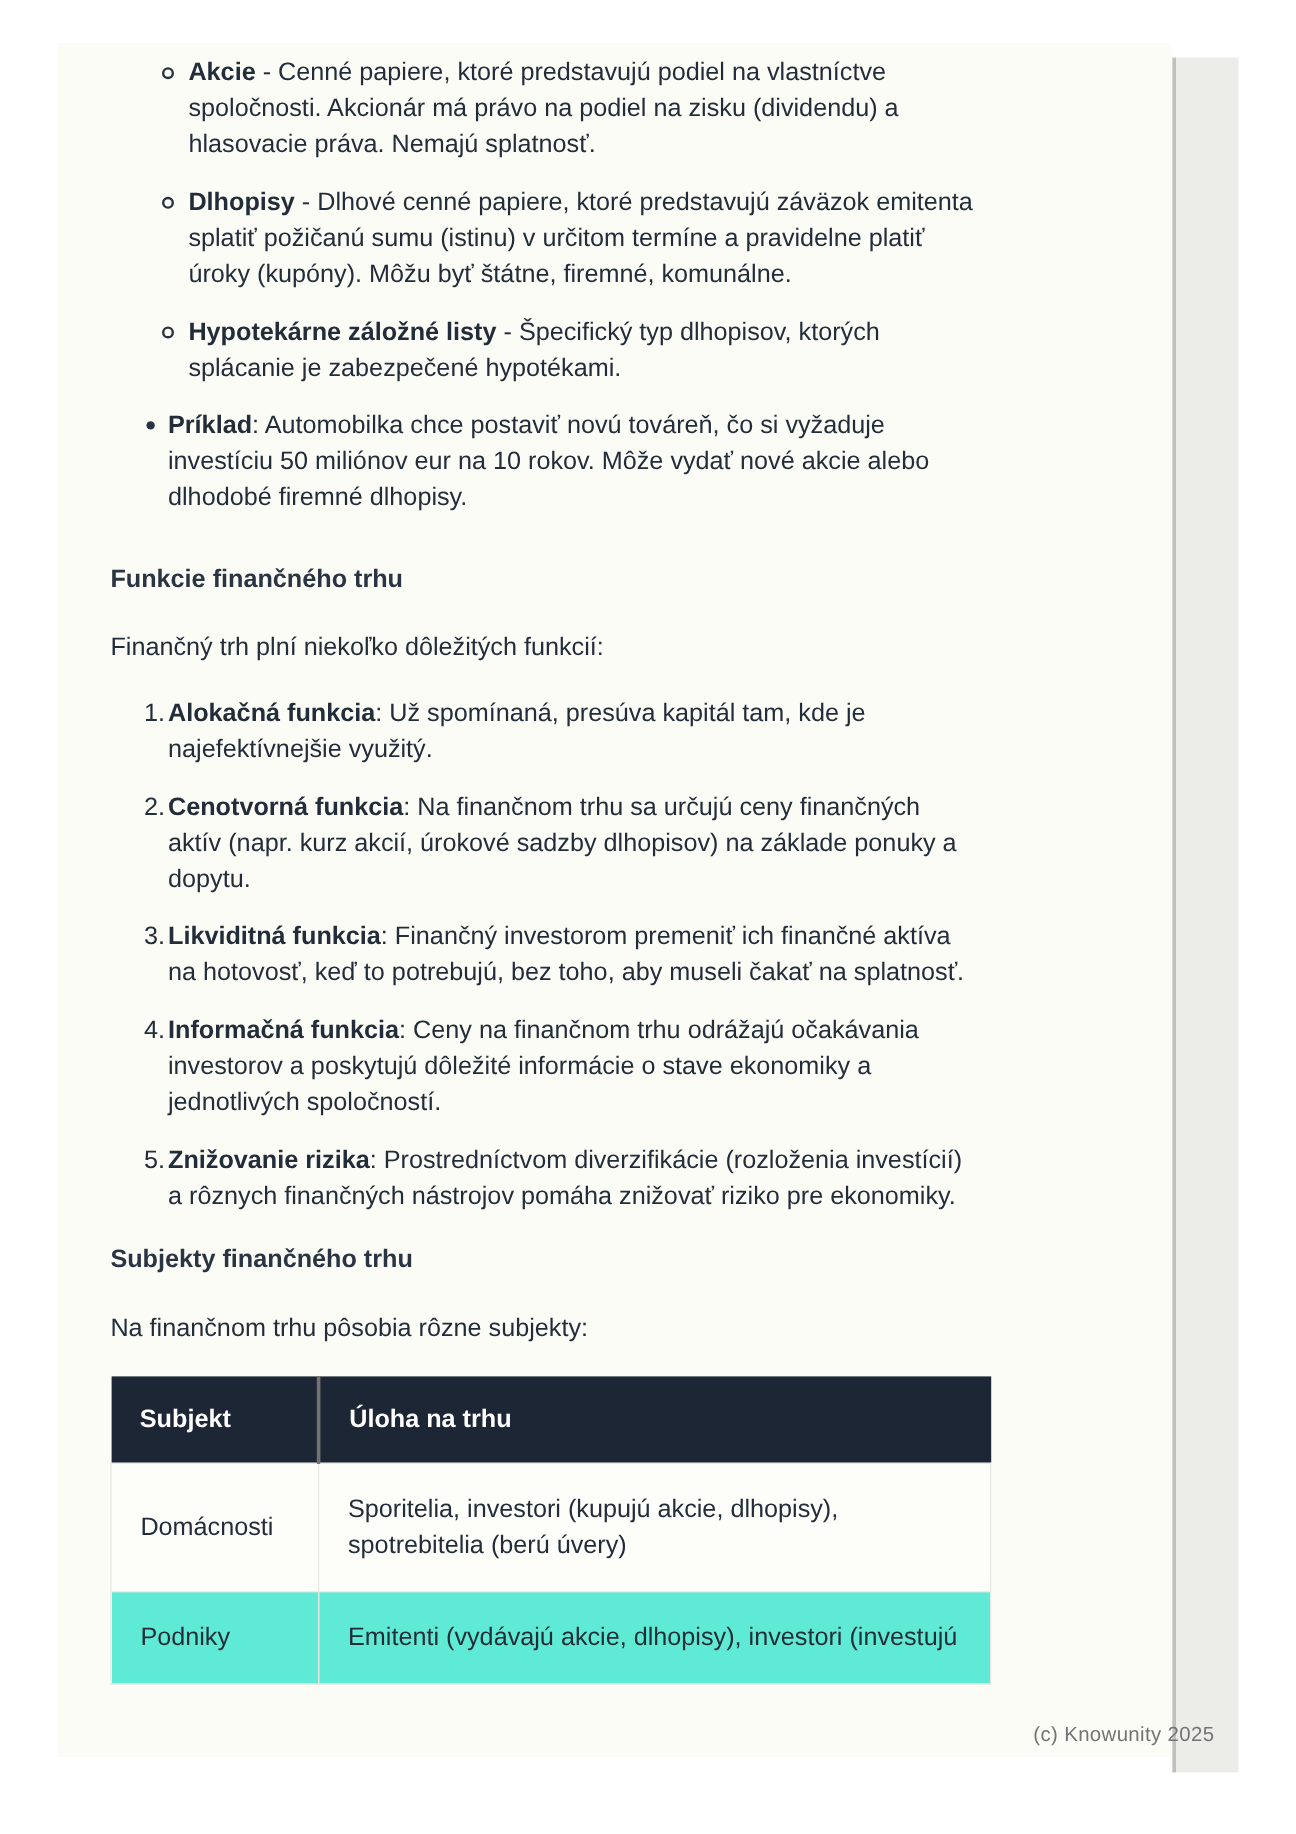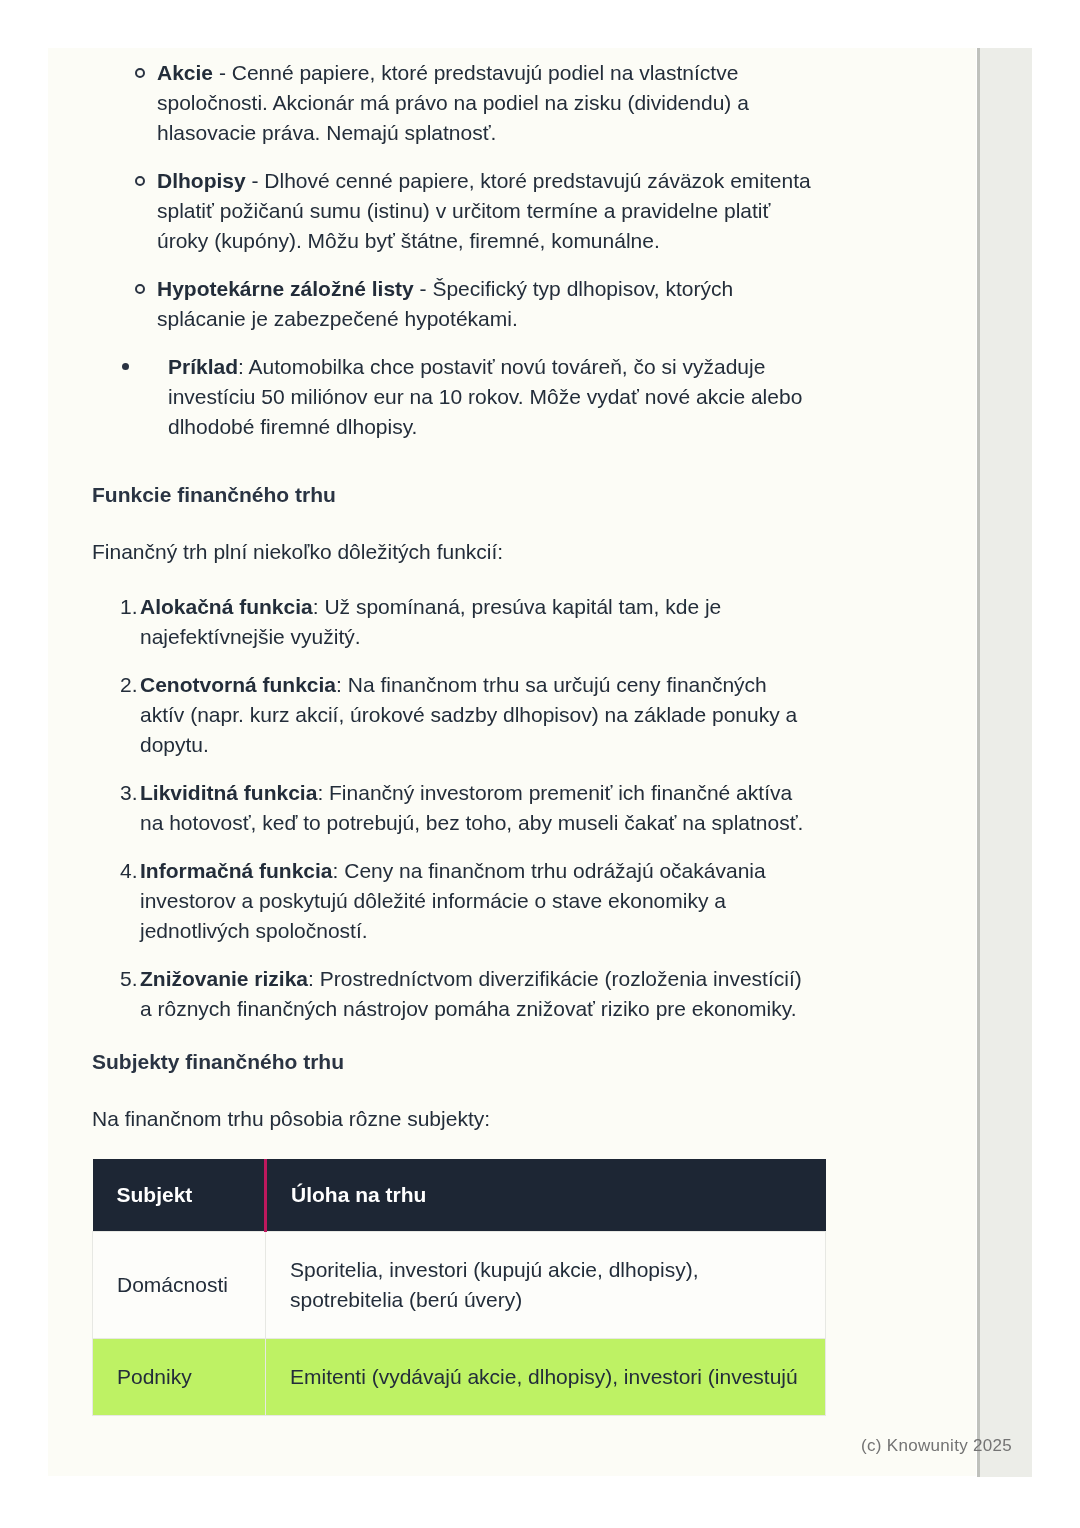--- a/index.html
+++ b/index.html
@@ -5,21 +5,21 @@
   html,body { margin:0; padding:0; }
   body {
     width:1080px; height:1528px;
     background:#ffffff;
     font-family:"Liberation Sans","DejaVu Sans",sans-serif;
     color:#232d3a;
     position:relative;
     overflow:hidden;
   }
   .page {
-    position:absolute; left:48px; top:48px;
+    position:absolute; left:48px; top:36px;
     width:928px; height:1428px;
     background:#fcfcf6;
     box-sizing:border-box;
     padding:10px 0 0 44px;
     overflow:hidden;
     z-index:1;
   }
   .next-page-strip {
     position:absolute; left:977px; top:48px;
     width:55px; height:1429px;
@@ -45,21 +45,21 @@
   .sub-item { display:flex; align-items:flex-start; margin:0 0 18px 0; }
   .obullet {
     flex:0 0 auto; width:6px; height:6px;
     border:2px solid #2a3342; border-radius:50%;
     margin:10px 0 0 43px;
     background:transparent;
   }
   .sub-item .txt { margin-left:12px; width:655px; }
 
   
-  .ex-item { display:flex; align-items:flex-start; margin:0 0 35px 0;gap:28px; }
+  .ex-item { display:flex; align-items:flex-start; margin:0 0 35px 0; }
   .dbullet {
     flex:0 0 auto; width:7px; height:7px;
     background:#2a3342; border-radius:50%;
     margin:11px 0 0 30px;
   }
   .ex-item .txt { margin-left:11px; width:675px; }
 
   h2 {
     margin:20px 0 24px 0;
     font-size:21px; line-height:36px;
@@ -78,29 +78,29 @@
     width:733px; margin-top:3px;padding-left:32px;
   }
   table.subjects col.c1 { width:173px; }
   table.subjects col.c2 { width:560px; }
   table.subjects th {
     background:#1d2634; color:#ffffff;
     font-size:21px; font-weight:700; text-align:left;
     height:72px; padding:0 24px; box-sizing:border-box;
     vertical-align:middle;
   }
-  table.subjects th + th { border-left:3px solid #be185d; }
+  table.subjects th + th { border-left:3px solid #737373; }
   table.subjects td {
     font-size:21px; line-height:30px;
     padding:23px 24px;
     background:#fdfdfa;
     border:1px solid #e7e8e3;
     vertical-align:middle;
   }
-  table.subjects tr.alt td { background:#bef264; }
+  table.subjects tr.alt td { background:#5eead4; }
   table.subjects tr.clip td { white-space:nowrap; overflow:hidden; }
 </style>
 </head>
 <body>
 
 <div class="page">
 
   <div class="sub-item">
     <span class="obullet"></span>
     <p class="txt l3"><b class="term">Akcie</b><span> - </span><span>Cenné papiere, ktoré predstavujú podiel na vlastníctve spoločnosti. Akcionár má právo na podiel na zisku (dividendu) a hlasovacie práva. Nemajú splatnosť.</span></p>

